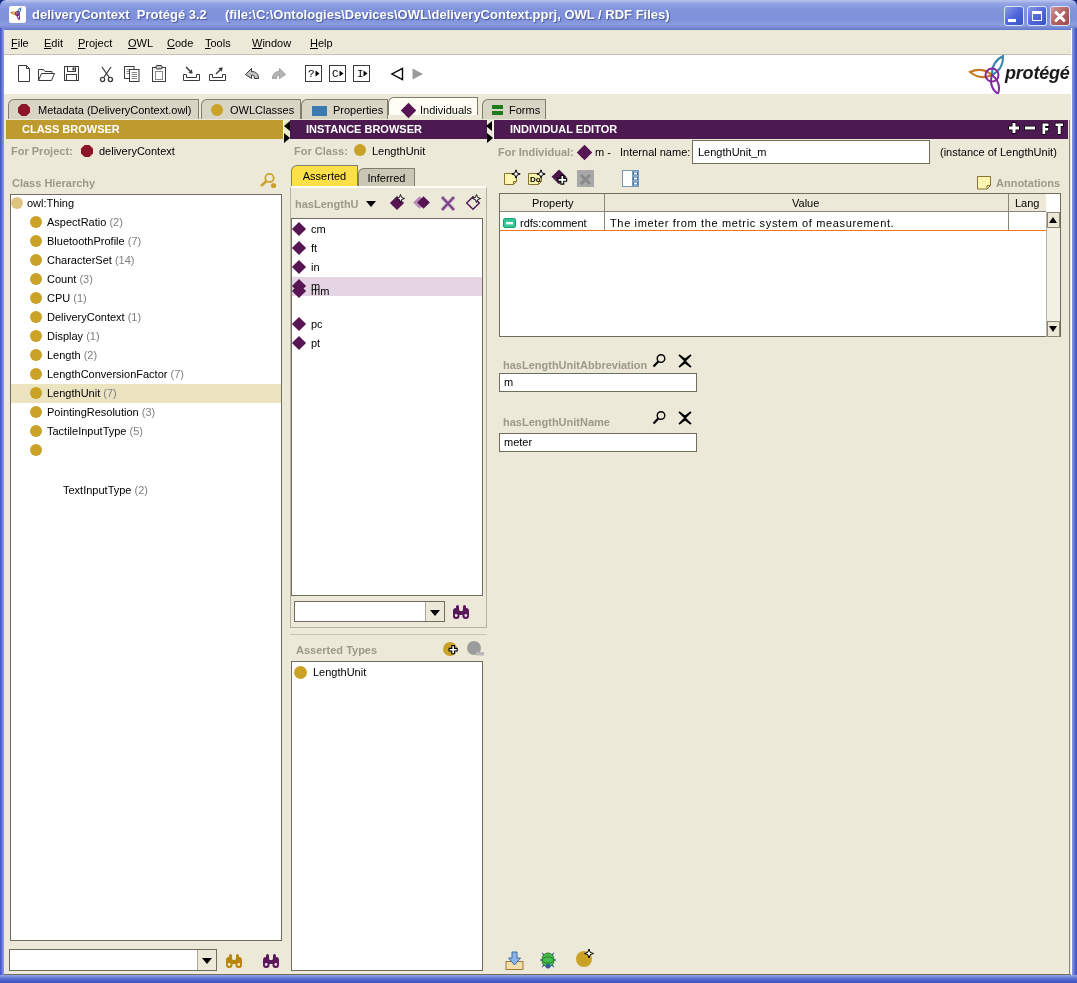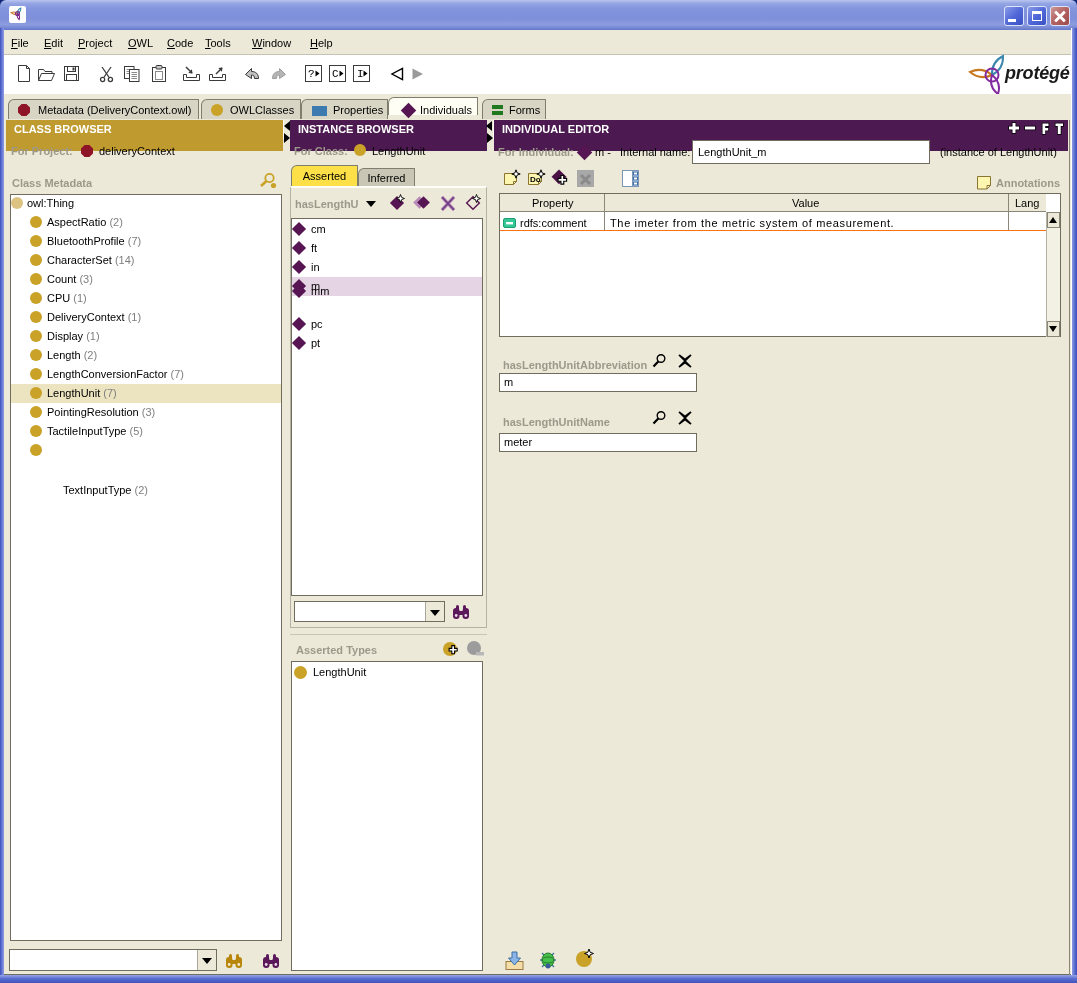--- a/index.html
+++ b/index.html
@@ -29,21 +29,21 @@
 #toolbar svg{position:absolute;top:10px;}
 #logotext{position:absolute;left:1001px;top:8px;font-size:18px;font-weight:bold;font-style:italic;color:#1a1a1a;letter-spacing:-0.2px;}
 #tabbar{position:absolute;left:4px;top:94px;width:1067px;height:26px;background:#ece9d8;}
 .tab{position:absolute;top:5px;height:20px;box-sizing:border-box;border:1px solid #7f7d6d;border-bottom:none;background:#d8d5c5;border-radius:6px 1px 0 0;}
 .tab.sel{background:#fffef4;top:3px;height:18px;z-index:2;text-align:center;}
 .tab .tx{position:absolute;left:24px;top:4px;white-space:nowrap;}
 .tab.sel .tx{top:6px;}
 .hexred{display:inline-block;width:12px;height:12px;background:#8e1428;clip-path:polygon(30% 0,70% 0,100% 30%,100% 70%,70% 100%,30% 100%,0 70%,0 30%);}
 .circ{display:inline-block;width:12px;height:12px;border-radius:50%;background:#c9a227;}
 .diam{display:inline-block;width:10px;height:10px;background:#571653;transform:rotate(45deg);}
-.phead{position:absolute;top:120px;height:31px;color:#fff;font-weight:bold;font-size:11px;line-height:19px;padding-left:8px;box-sizing:border-box;}
+.phead{position:absolute;top:120px;height:19px;color:#fff;font-weight:bold;font-size:11px;line-height:19px;padding-left:16px;box-sizing:border-box;}
 .gold{background:#bf9b2f;}
 .purp{background:#4c1a50;}
 .glabel{font-weight:bold;color:#9c998b;position:absolute;}
 .whitebox{position:absolute;background:#fff;border:1px solid #716d5e;box-sizing:border-box;}
 .trow{position:absolute;height:19px;line-height:19px;white-space:nowrap;color:#000;}
 .cnt{color:#7f7f7f;}
 .combo{position:absolute;background:#fff;border:1px solid #716d5e;box-sizing:border-box;}
 .combo .btn{position:absolute;right:0px;top:0px;bottom:0px;width:18px;background:#ece9d8;border-left:1px solid #aaa79a;}
 .combo .btn:after{content:"";position:absolute;left:4px;top:8px;border:5px solid transparent;border-top:6px solid #000;}
 .splitL{position:absolute;width:0;height:0;border-top:5px solid transparent;border-bottom:5px solid transparent;border-right:6px solid #000;}
@@ -53,20 +53,21 @@
 </head>
 <body>
 <div id="corners"></div>
 <div id="titlebar">
   <div id="titleicon"><svg width="17" height="17" viewBox="0 0 17 17">
     <path d="M8.5 7.5 Q5.5 5 2 6.7 Q5 9.5 8.5 7.5 Z" fill="none" stroke="#c87820" stroke-width="1.1"></path>
     <path d="M8.5 7.5 Q12 5.8 11.8 2 Q8.4 3.5 8.5 7.5 Z" fill="none" stroke="#3a8ab0" stroke-width="1.1"></path>
     <path d="M8.5 7.5 Q7.3 11 10.2 13.5 Q11.4 9.7 8.5 7.5 Z" fill="none" stroke="#7a2a8a" stroke-width="1.1"></path>
     <circle cx="8.5" cy="7.5" r="2" fill="none" stroke="#7a2a8a" stroke-width="1.1"></circle>
   </svg></div>
+  <div id="titletext">deliveryContext  Protégé 3.2     (file:\C:\Ontologies\Devices\OWL\deliveryContext.pprj, OWL / RDF Files)</div>
   <div class="tbtn" id="btnmin"></div>
   <div class="tbtn" id="btnmax"></div>
   <div class="tbtn" id="btncls"></div>
 </div>
 <div id="bl"></div>
 <div id="br"></div>
 <div id="bb"></div>
 <div class="abs" style="left:4px;top:974px;width:1067px;height:1px;background:#716d5e;"></div>
 <div id="menubar">
   <span style="left:7px"><u>F</u>ile</span>
@@ -203,21 +204,21 @@
 <div class="splitL" style="left:284px;top:121px;"></div>
 <div class="splitR" style="left:284px;top:133px;"></div>
 <div class="abs" style="left:493px;top:120px;width:1px;height:19px;background:#fffef6;"></div>
 <div class="splitL" style="left:486px;top:121px;"></div>
 <div class="splitR" style="left:487px;top:133px;"></div>
 
 <div id="cb">
   <div class="glabel" style="left:11px;top:145px;">For Project:</div>
   <span class="hexred" style="position:absolute;left:81px;top:145px;"></span>
   <div class="abs" style="left:99px;top:145px;">deliveryContext</div>
-  <div class="glabel" style="left:12px;top:177px;">Class Metadata</div>
+  <div class="glabel" style="left:12px;top:177px;">Class Hierarchy</div>
   <svg class="abs" style="left:259px;top:172px;" width="18" height="17" viewBox="0 0 18 17">
     <circle cx="10.5" cy="6" r="4.2" fill="none" stroke="#c9a227" stroke-width="1.8"></circle>
     <line x1="2" y1="14" x2="7.5" y2="9" stroke="#c9a227" stroke-width="2.6"></line>
     <circle cx="14.5" cy="13.5" r="2.6" fill="#c9a227"></circle>
   </svg>
   <div class="whitebox" style="left:10px;top:194px;width:272px;height:747px;"></div>
   <div id="tree">
 <div class="trow" style="left:11px;top:194px;width:270px;">
         <span style="position:absolute;left:0px;top:3px;width:12px;height:12px;border-radius:50%;background:#dcc382;"></span>
         <span style="position:absolute;left:16px;">owl:Thing</span>

